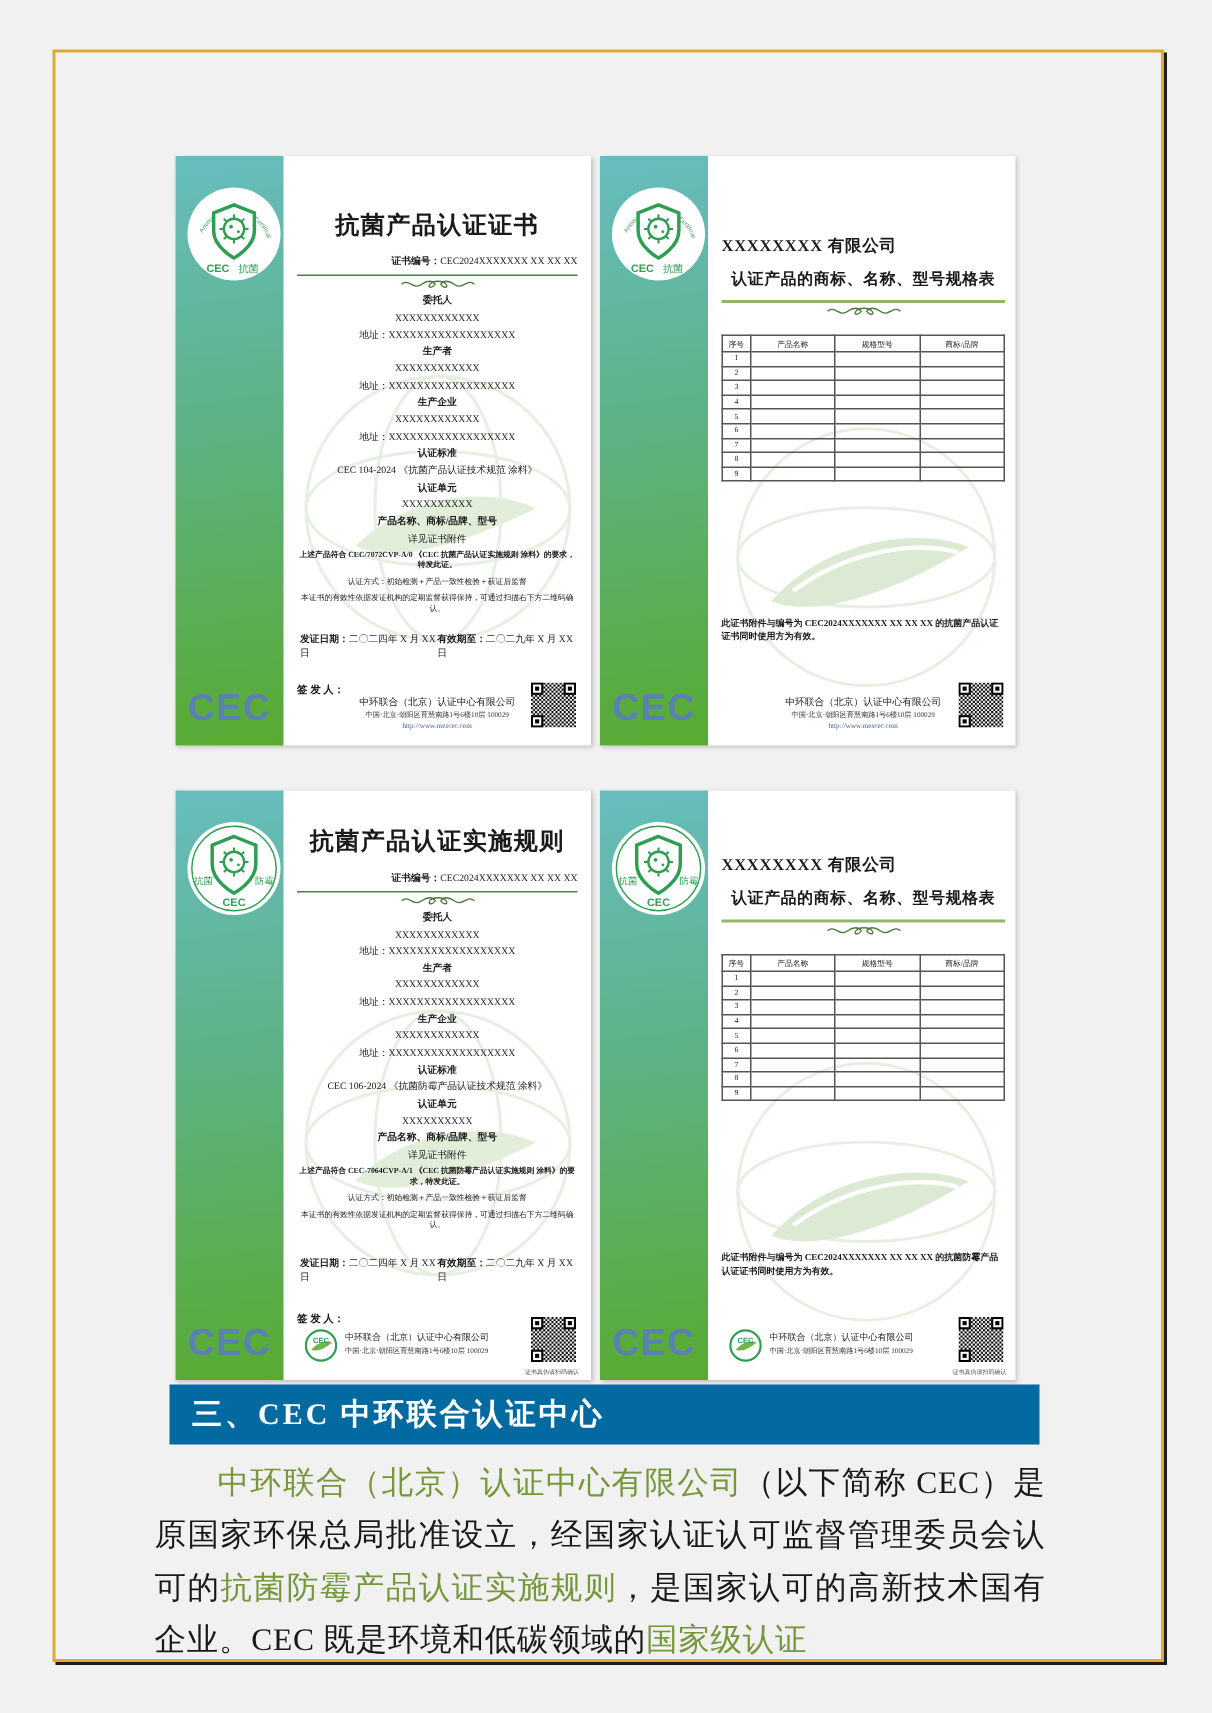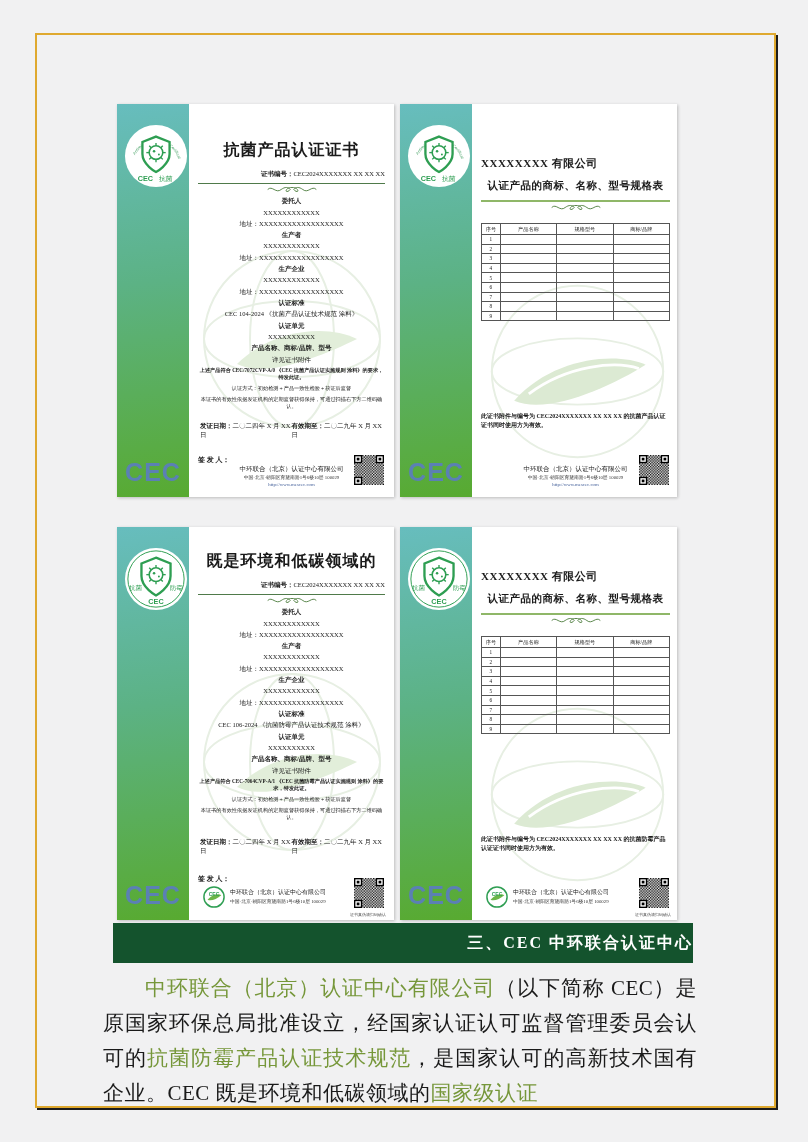--- a/index.html
+++ b/index.html
@@ -38,23 +38,23 @@
   .qr{position:absolute;right:10px;bottom:12px;width:30px;height:30px;}
   .qr-cap{position:absolute;right:4px;bottom:3px;width:44px;font-size:4px;color:#555;text-align:center;}
   .ct-company{font-size:11px;font-weight:bold;text-align:left;letter-spacing:.5px;}
   .ct-sub{font-size:10.5px;font-weight:bold;text-align:center;margin-top:8px;letter-spacing:.5px;}
   table.spec{width:189px;margin:11px auto 0;border-collapse:collapse;table-layout:fixed;}
   table.spec th,table.spec td{border:.7px solid #555;font-size:5.2px;font-weight:normal;
         height:8.6px;padding:0;text-align:center;overflow:hidden;}
   table.spec th{height:10px;}
   .note{position:absolute;left:9px;right:9px;bottom:66px;font-size:6px;font-weight:bold;line-height:1.6;text-align:left;}
   
-  .sec-head{position:absolute;left:113px;top:923px;width:580px;height:40px;background:#14532d;
-            color:#fff;font-weight:bold;font-size:16px;line-height:40px;padding-left:15px;
-            box-sizing:border-box;letter-spacing:2px;text-align:right;}
+  .sec-head{position:absolute;left:113px;top:923px;width:580px;height:40px;background:#0369a1;
+            color:#fff;font-weight:bold;font-size:20px;line-height:40px;padding-left:15px;
+            box-sizing:border-box;letter-spacing:2px;}
   .sec-para{position:absolute;left:103px;top:971px;width:594px;font-size:21px;line-height:35px;
             text-align:justify;text-indent:42px;letter-spacing:.5px;}
   .grn{color:#76973a;}
 </style>
 </head>
 <body>
 
 <div class="page">
   <div class="frame"></div>
 
@@ -323,21 +323,21 @@
       </svg>
       <div class="cec-big">CEC</div>
     </div>
     <svg class="wm" style="left:80px;top:140px;width:190px;height:190px;" viewBox="0 0 190 190">
       <circle cx="95" cy="95" r="88" fill="none" stroke="#e7efe3" stroke-width="2"></circle>
       <ellipse cx="95" cy="95" rx="88" ry="38" fill="none" stroke="#e7efe3" stroke-width="2"></ellipse>
       <ellipse cx="95" cy="95" rx="42" ry="88" fill="none" stroke="#e7efe3" stroke-width="2"></ellipse>
       <path d="M40 120 C75 85 130 80 160 95 C125 112 70 135 40 120 Z" fill="#e2eeda"></path>
     </svg>
     <div class="cert-body">
-      <div class="c-title" style="margin-top:24px;">既是环境和低碳领域的</div>
+      <div class="c-title" style="margin-top:24px;">抗菌产品认证实施规则</div>
       <div class="c-no"><b>证书编号：</b><span>CEC2024XXXXXXX XX XX XX</span></div>
       <div class="c-rule"></div>
       <svg class="orn" viewBox="0 0 60 10">
         <path d="M3 5 C8 0,12 10,18 5 C22 2,26 2,28 5 C26 8,22 8,24 5 C26 2,34 2,36 5 C38 8,34 8,32 5 C34 2,38 2,42 5 C48 10,52 0,57 5" fill="none" stroke="#4a7a3a" stroke-width="1"></path>
       </svg>
       <div class="fl"><b>委托人</b></div>
       <div class="fl">XXXXXXXXXXXX</div>
       <div class="fl">地址：XXXXXXXXXXXXXXXXXX</div>
       <div class="fl"><b>生产者</b></div>
       <div class="fl">XXXXXXXXXXXX</div>
@@ -542,14 +542,14 @@
             <rect x="0" y="24" width="9" height="9" fill="#000"></rect>
             <rect x="1.5" y="25.5" width="6" height="6" fill="#fff"></rect>
             <rect x="3" y="27" width="3" height="3" fill="#000"></rect>
           </g>
       </svg>
       <div class="qr-cap">证书真伪请扫码确认</div>
     </div>
   </div>
 
   <div class="sec-head">三、CEC 中环联合认证中心</div>
-  <div class="sec-para"><span class="grn">中环联合（北京）认证中心有限公司</span><span>（以下简称 CEC）是原国家环保总局批准设立，经国家认证认可监督管理委员会认可的</span><span class="grn">抗菌防霉产品认证技术规范</span><span>，是国家认可的高新技术国有企业。CEC 既是环境和低碳领域的</span><span class="grn">国家级认证</span></div>
+  <div class="sec-para"><span class="grn">中环联合（北京）认证中心有限公司</span><span>（以下简称 CEC）是原国家环保总局批准设立，经国家认证认可监督管理委员会认可的</span><span class="grn">抗菌防霉产品认证实施规则</span><span>，是国家认可的高新技术国有企业。CEC 既是环境和低碳领域的</span><span class="grn">国家级认证</span></div>
 </div>
 
 </body></html>

